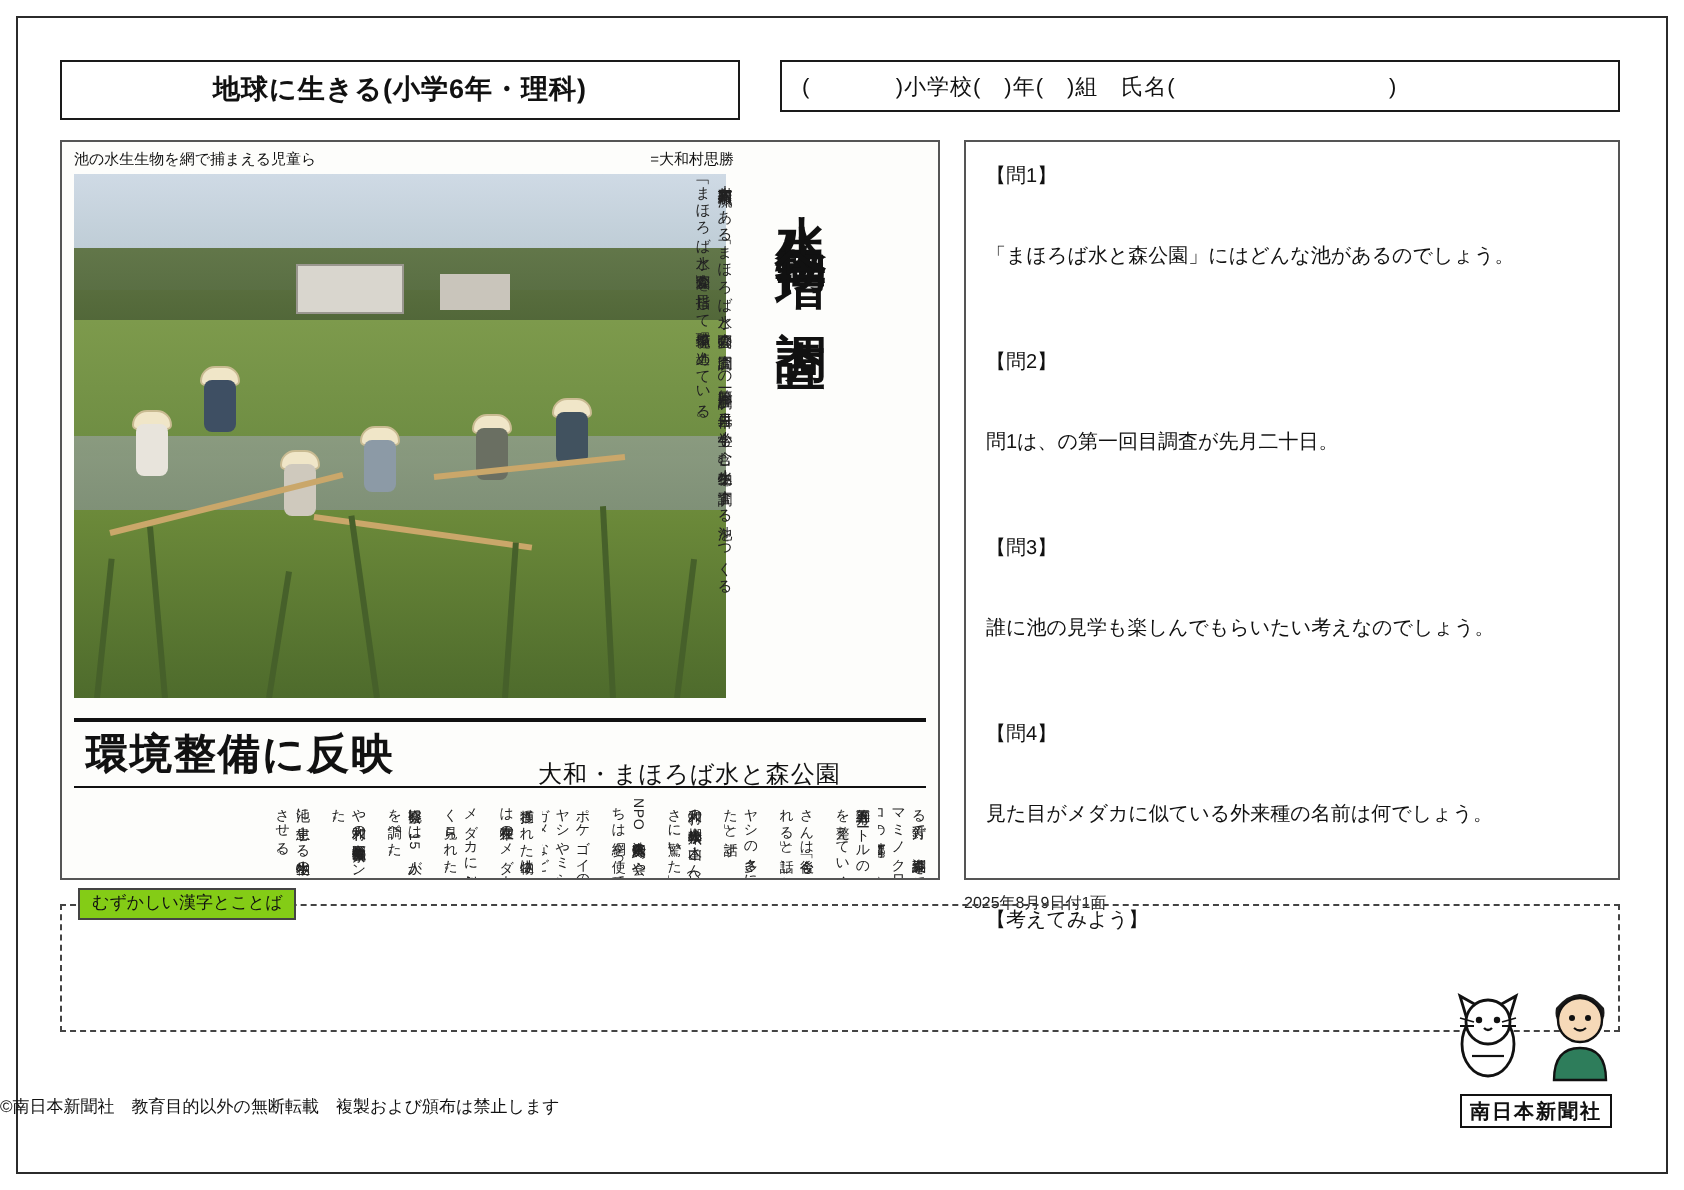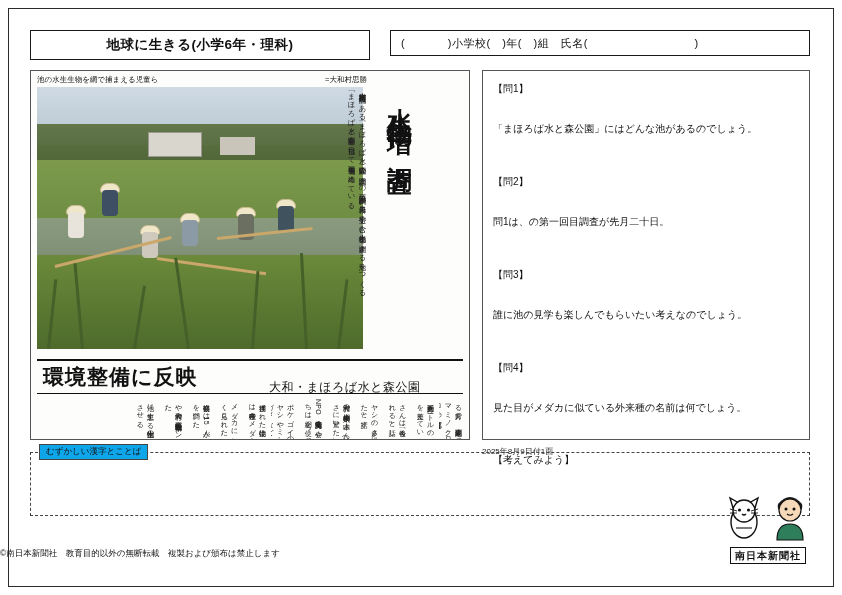--- a/index.html
+++ b/index.html
@@ -280,21 +280,21 @@
     top: 452px;
     width: 780px;
     height: 64px;
     border: 1px dashed #444;
     box-sizing: border-box;
   }
   .vocab-label {
     position: absolute;
     left: 8px;
     top: -9px;
-    background: #0ea5e9;
+    background: #84cc16;
     border: 1px solid #444;
     font-size: 8.5px;
     padding: 1px 6px;
     font-family: Liberation Serif, serif;
   }
   .vocab-body {
     position: absolute;
     left: 10px;
     top: 14px;
     width: 740px;

